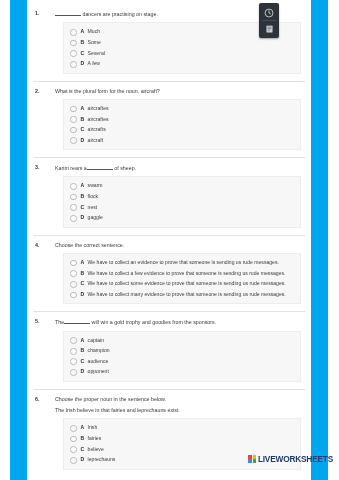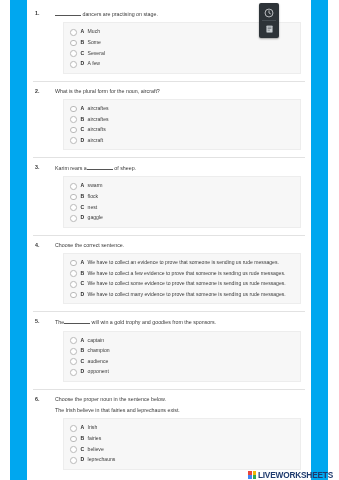--- a/index.html
+++ b/index.html
@@ -149,21 +149,21 @@
   .tb-sep {
     height: 1px;
     background: #454c52;
     margin: 0 3px;
   }
 
   
   .lw-logo {
     position: absolute;
     right: 6px;
-    bottom: 0;
+    bottom: 16px;
     display: flex;
     align-items: center;
     z-index: 25;
   }
   .lw-mark {
     width: 8px;
     height: 8px;
     margin-right: 1.5px;
     display: grid;
     grid-template-columns: 1fr 1fr;

